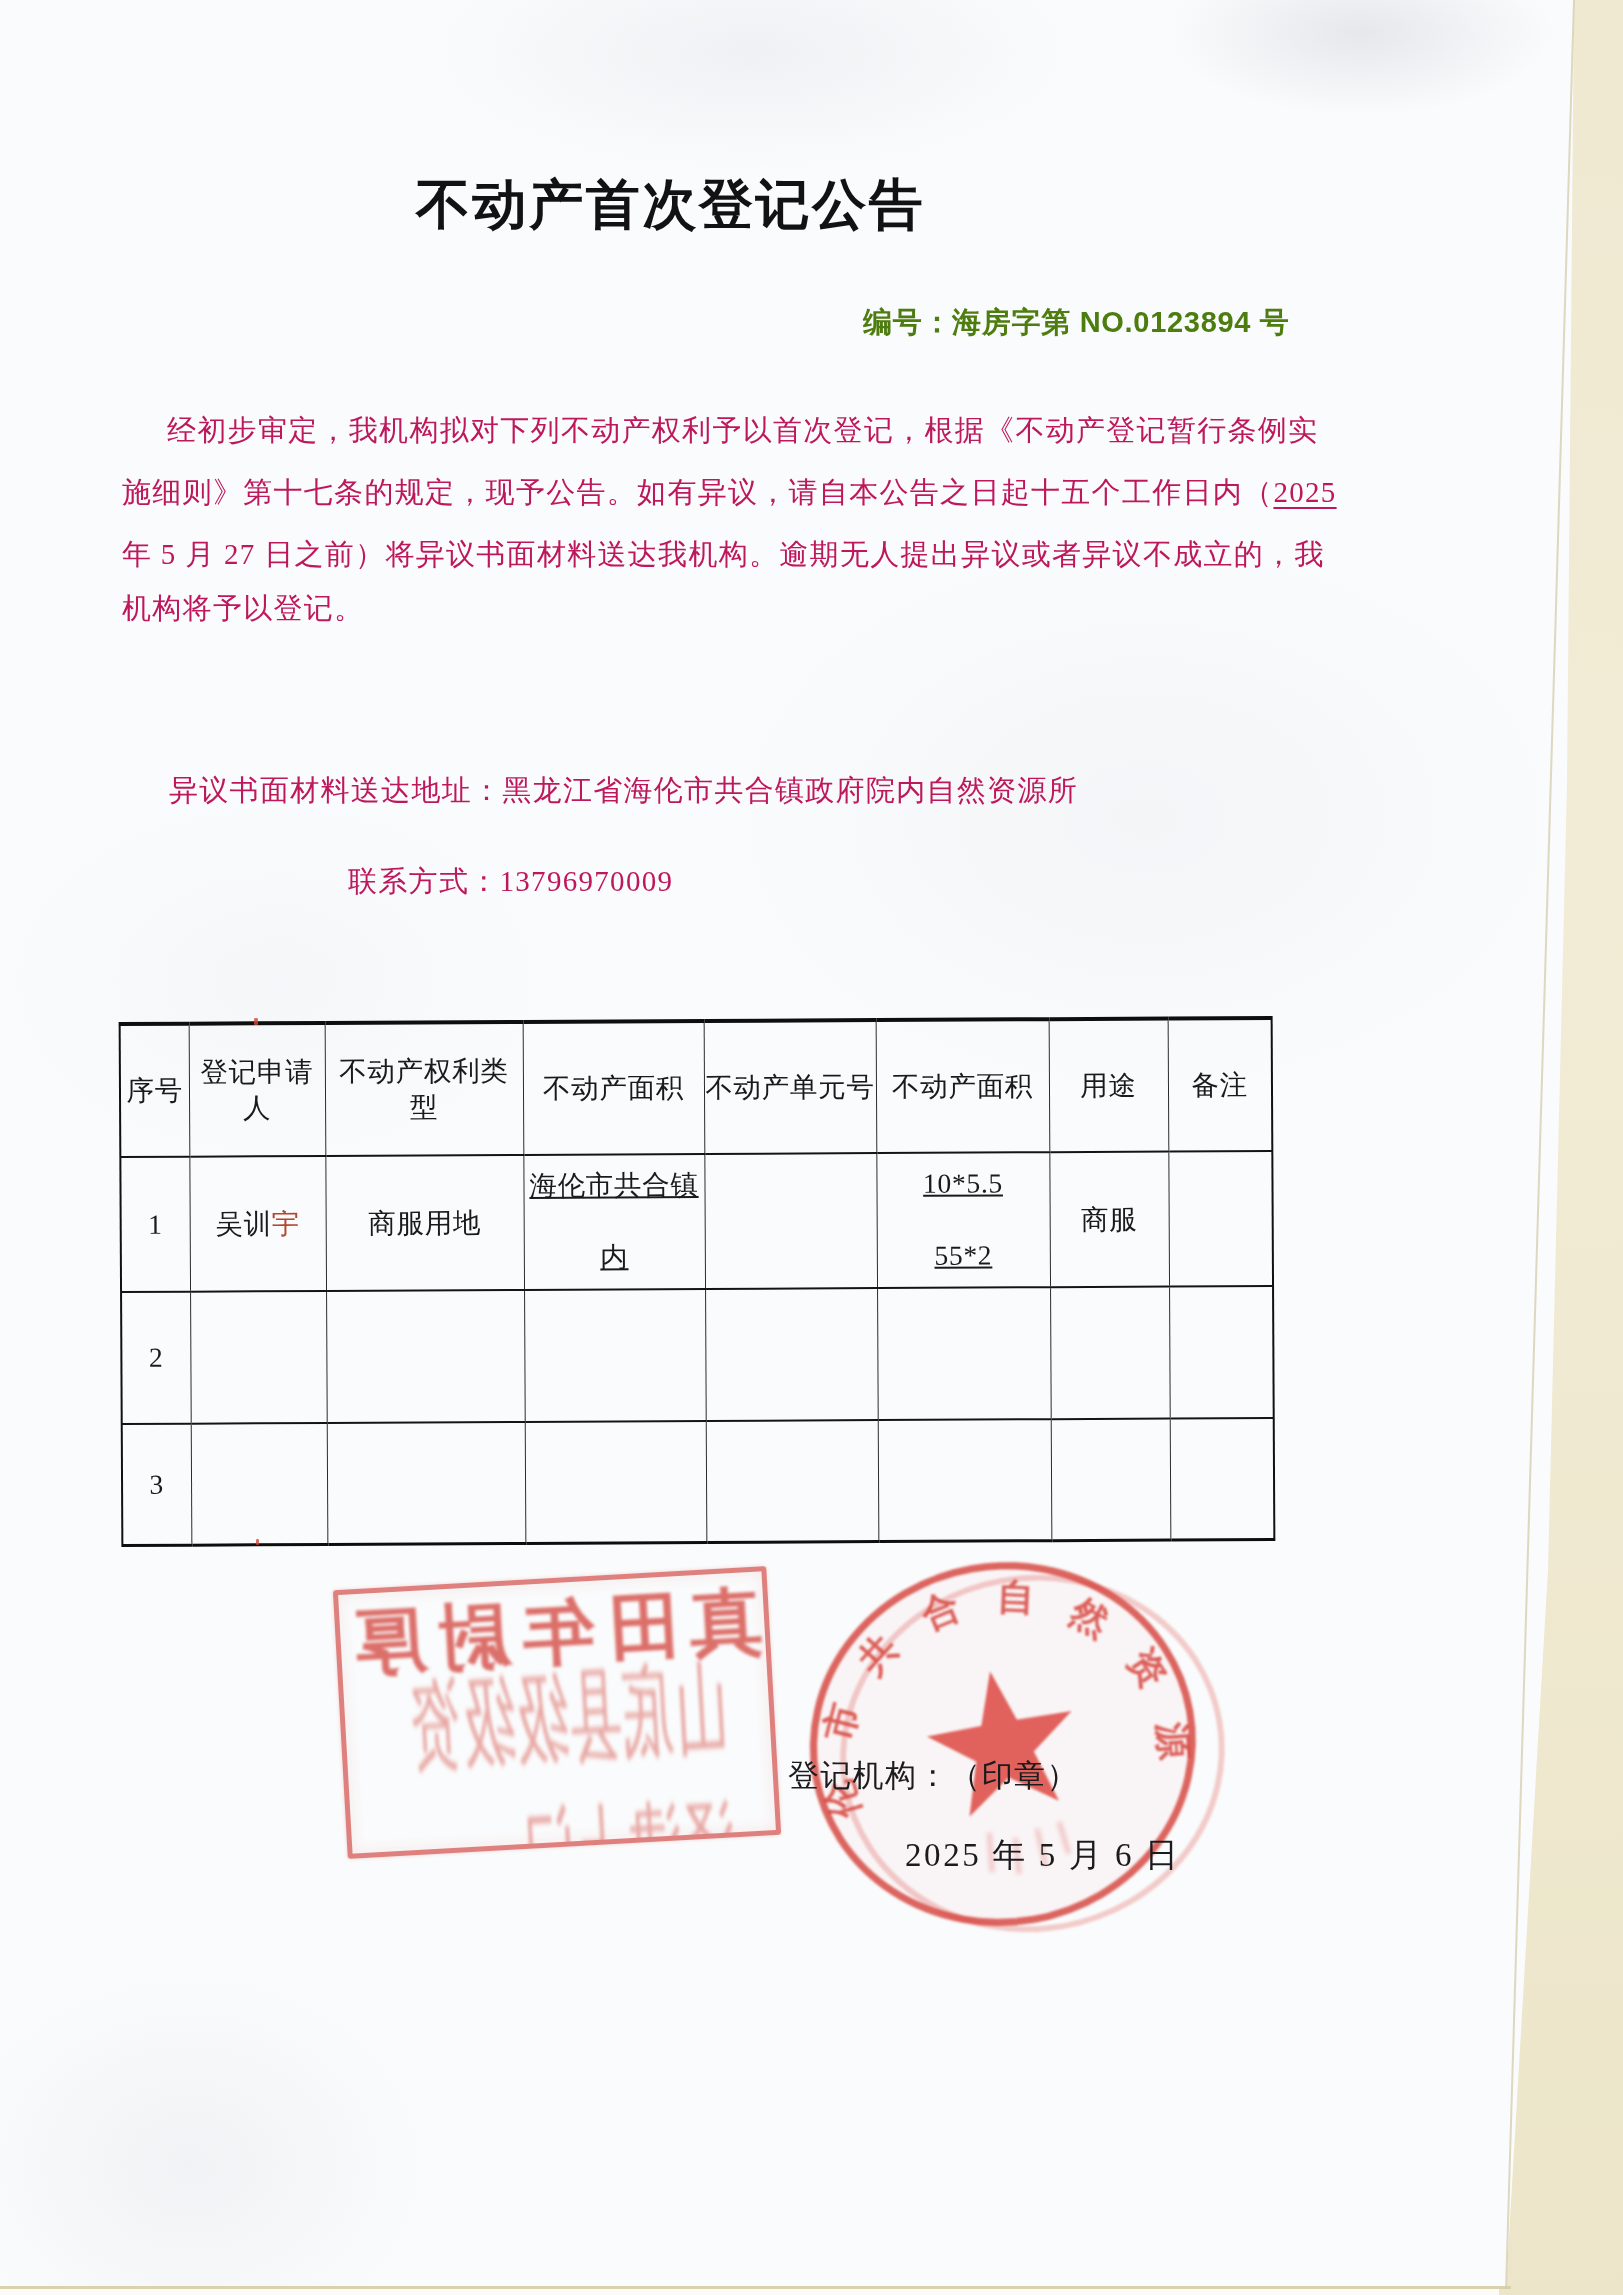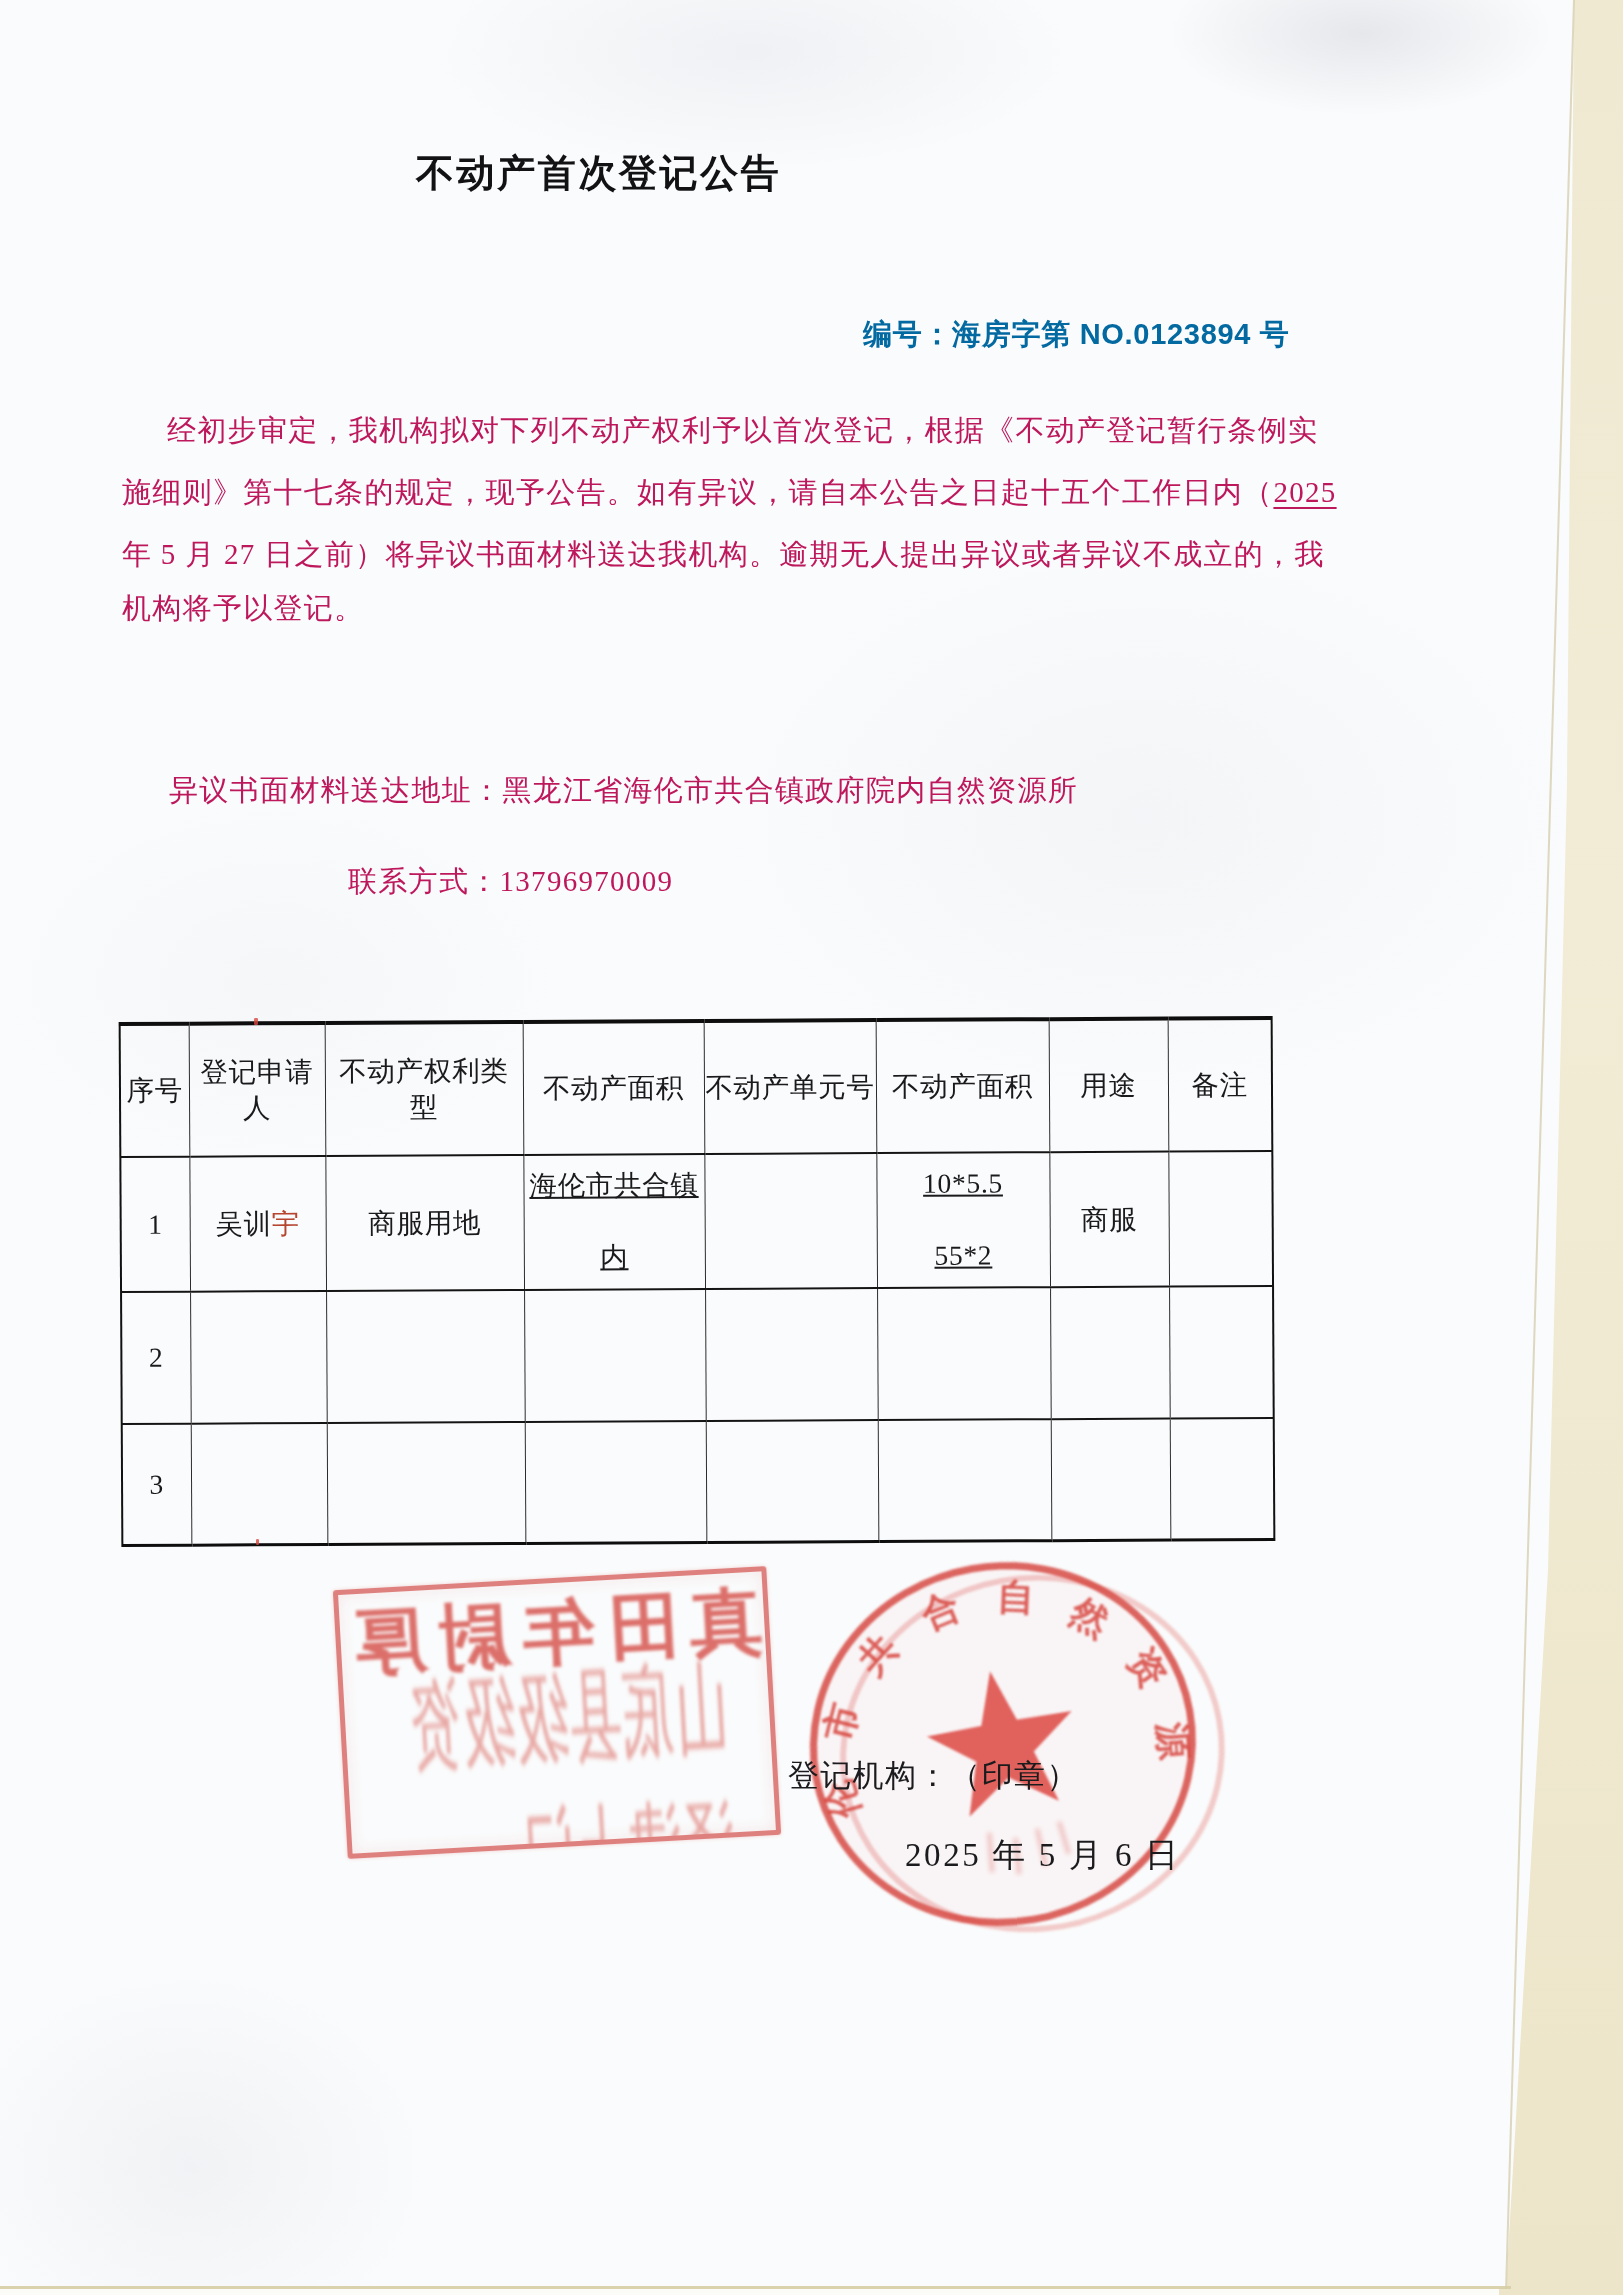--- a/index.html
+++ b/index.html
@@ -27,25 +27,25 @@
   }
   .paper-edge-line{
     position:absolute;top:0;left:1573px;width:2px;height:2290px;
     background:#d8d1b5;transform:rotate(1.7deg);transform-origin:top left;opacity:.85;
   }
   .bottom-edge-line{
     position:absolute;top:2286px;left:0;width:1511px;height:3.3px;background:#d5cda4;opacity:.9;
   }
   .abs{position:absolute;white-space:nowrap;}
   .title{
-    left:416px;top:148px;font-size:38px;font-weight:bold;letter-spacing:2.6px;color:#121214;
+    left:416px;top:169px;font-size:54px;font-weight:bold;letter-spacing:2.6px;color:#121214;
   }
   .doc-number{
-    left:863px;top:315px;font-size:29px;font-weight:bold;letter-spacing:0.7px;
-    font-family:"Liberation Sans","DejaVu Sans",sans-serif;color:#0369a1;
+    left:863px;top:303px;font-size:29px;font-weight:bold;letter-spacing:0.7px;
+    font-family:"Liberation Sans","DejaVu Sans",sans-serif;color:#4d7c0f;
   }
   .body-line{font-size:29px;letter-spacing:1.3px;color:#be185d;}
   .l1{left:167px;top:411px;}
   .l2{left:122px;top:473px;}
   .l3{left:122px;top:535px;}
   .l4{left:122px;top:589px;}
   .addr{left:169px;top:771px;}
   .contact{left:348px;top:862px;}
   .u2025{text-decoration:underline;text-decoration-thickness:2px;text-underline-offset:5.2px;}
   

